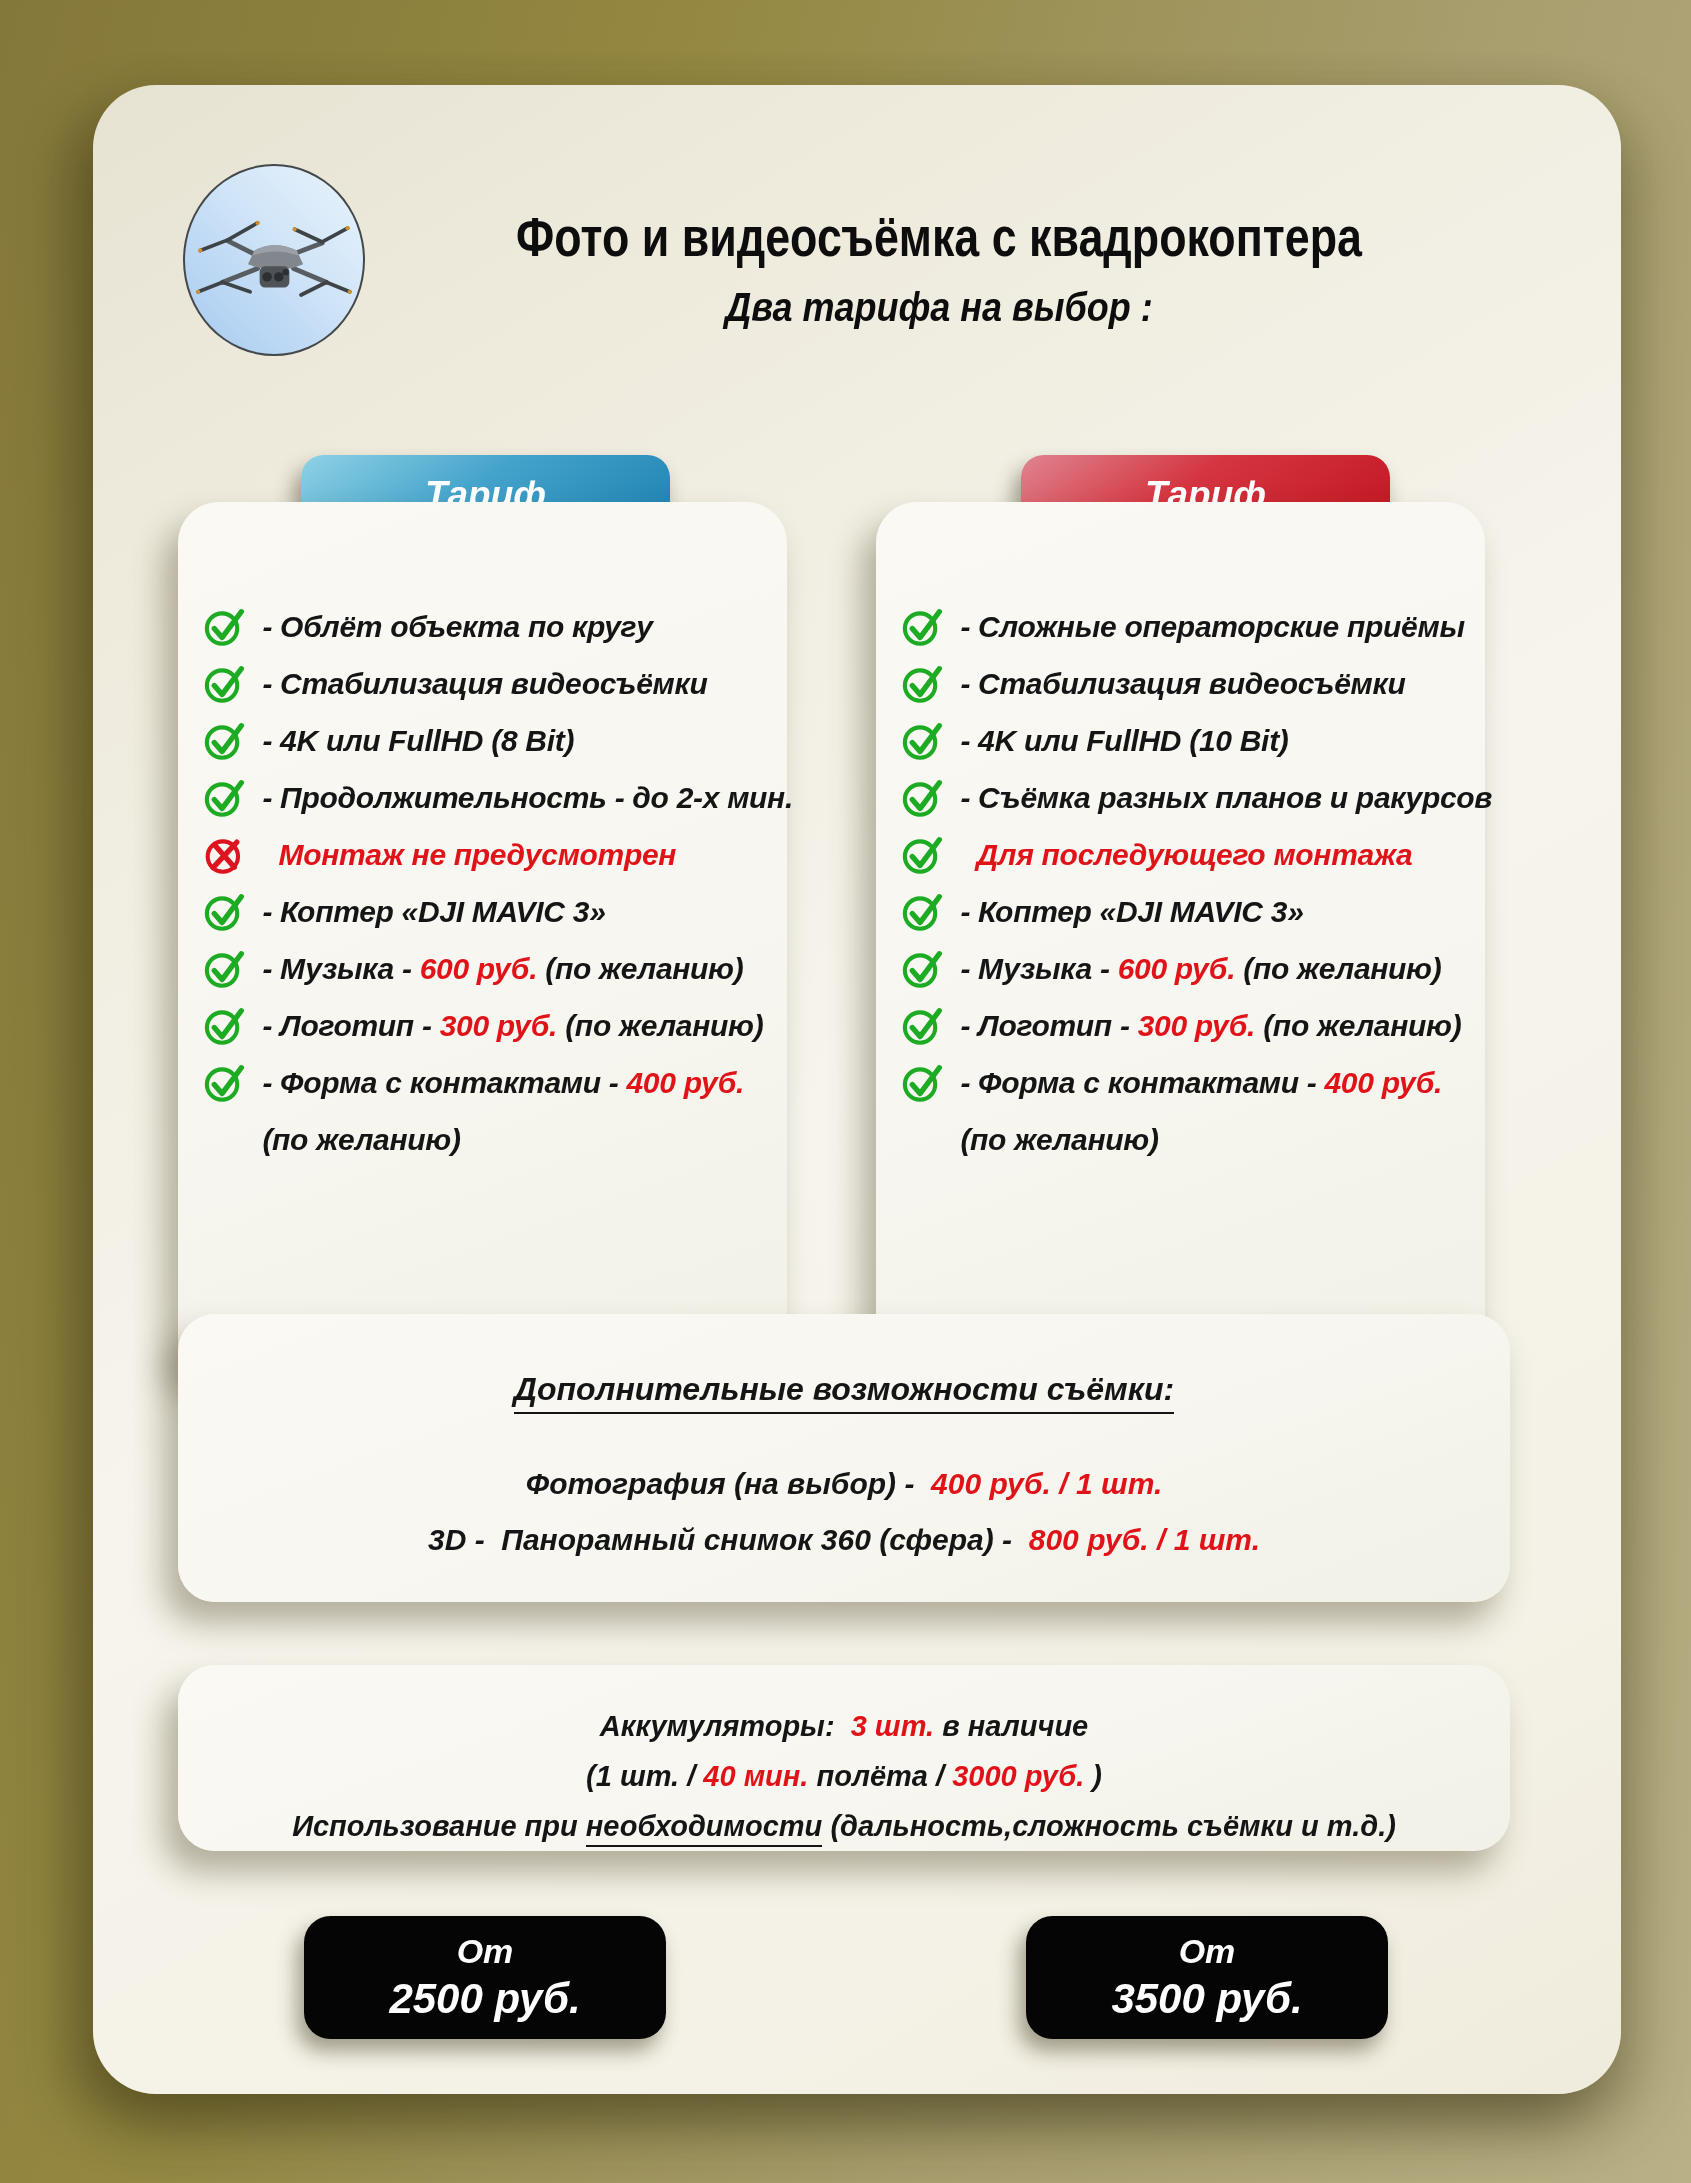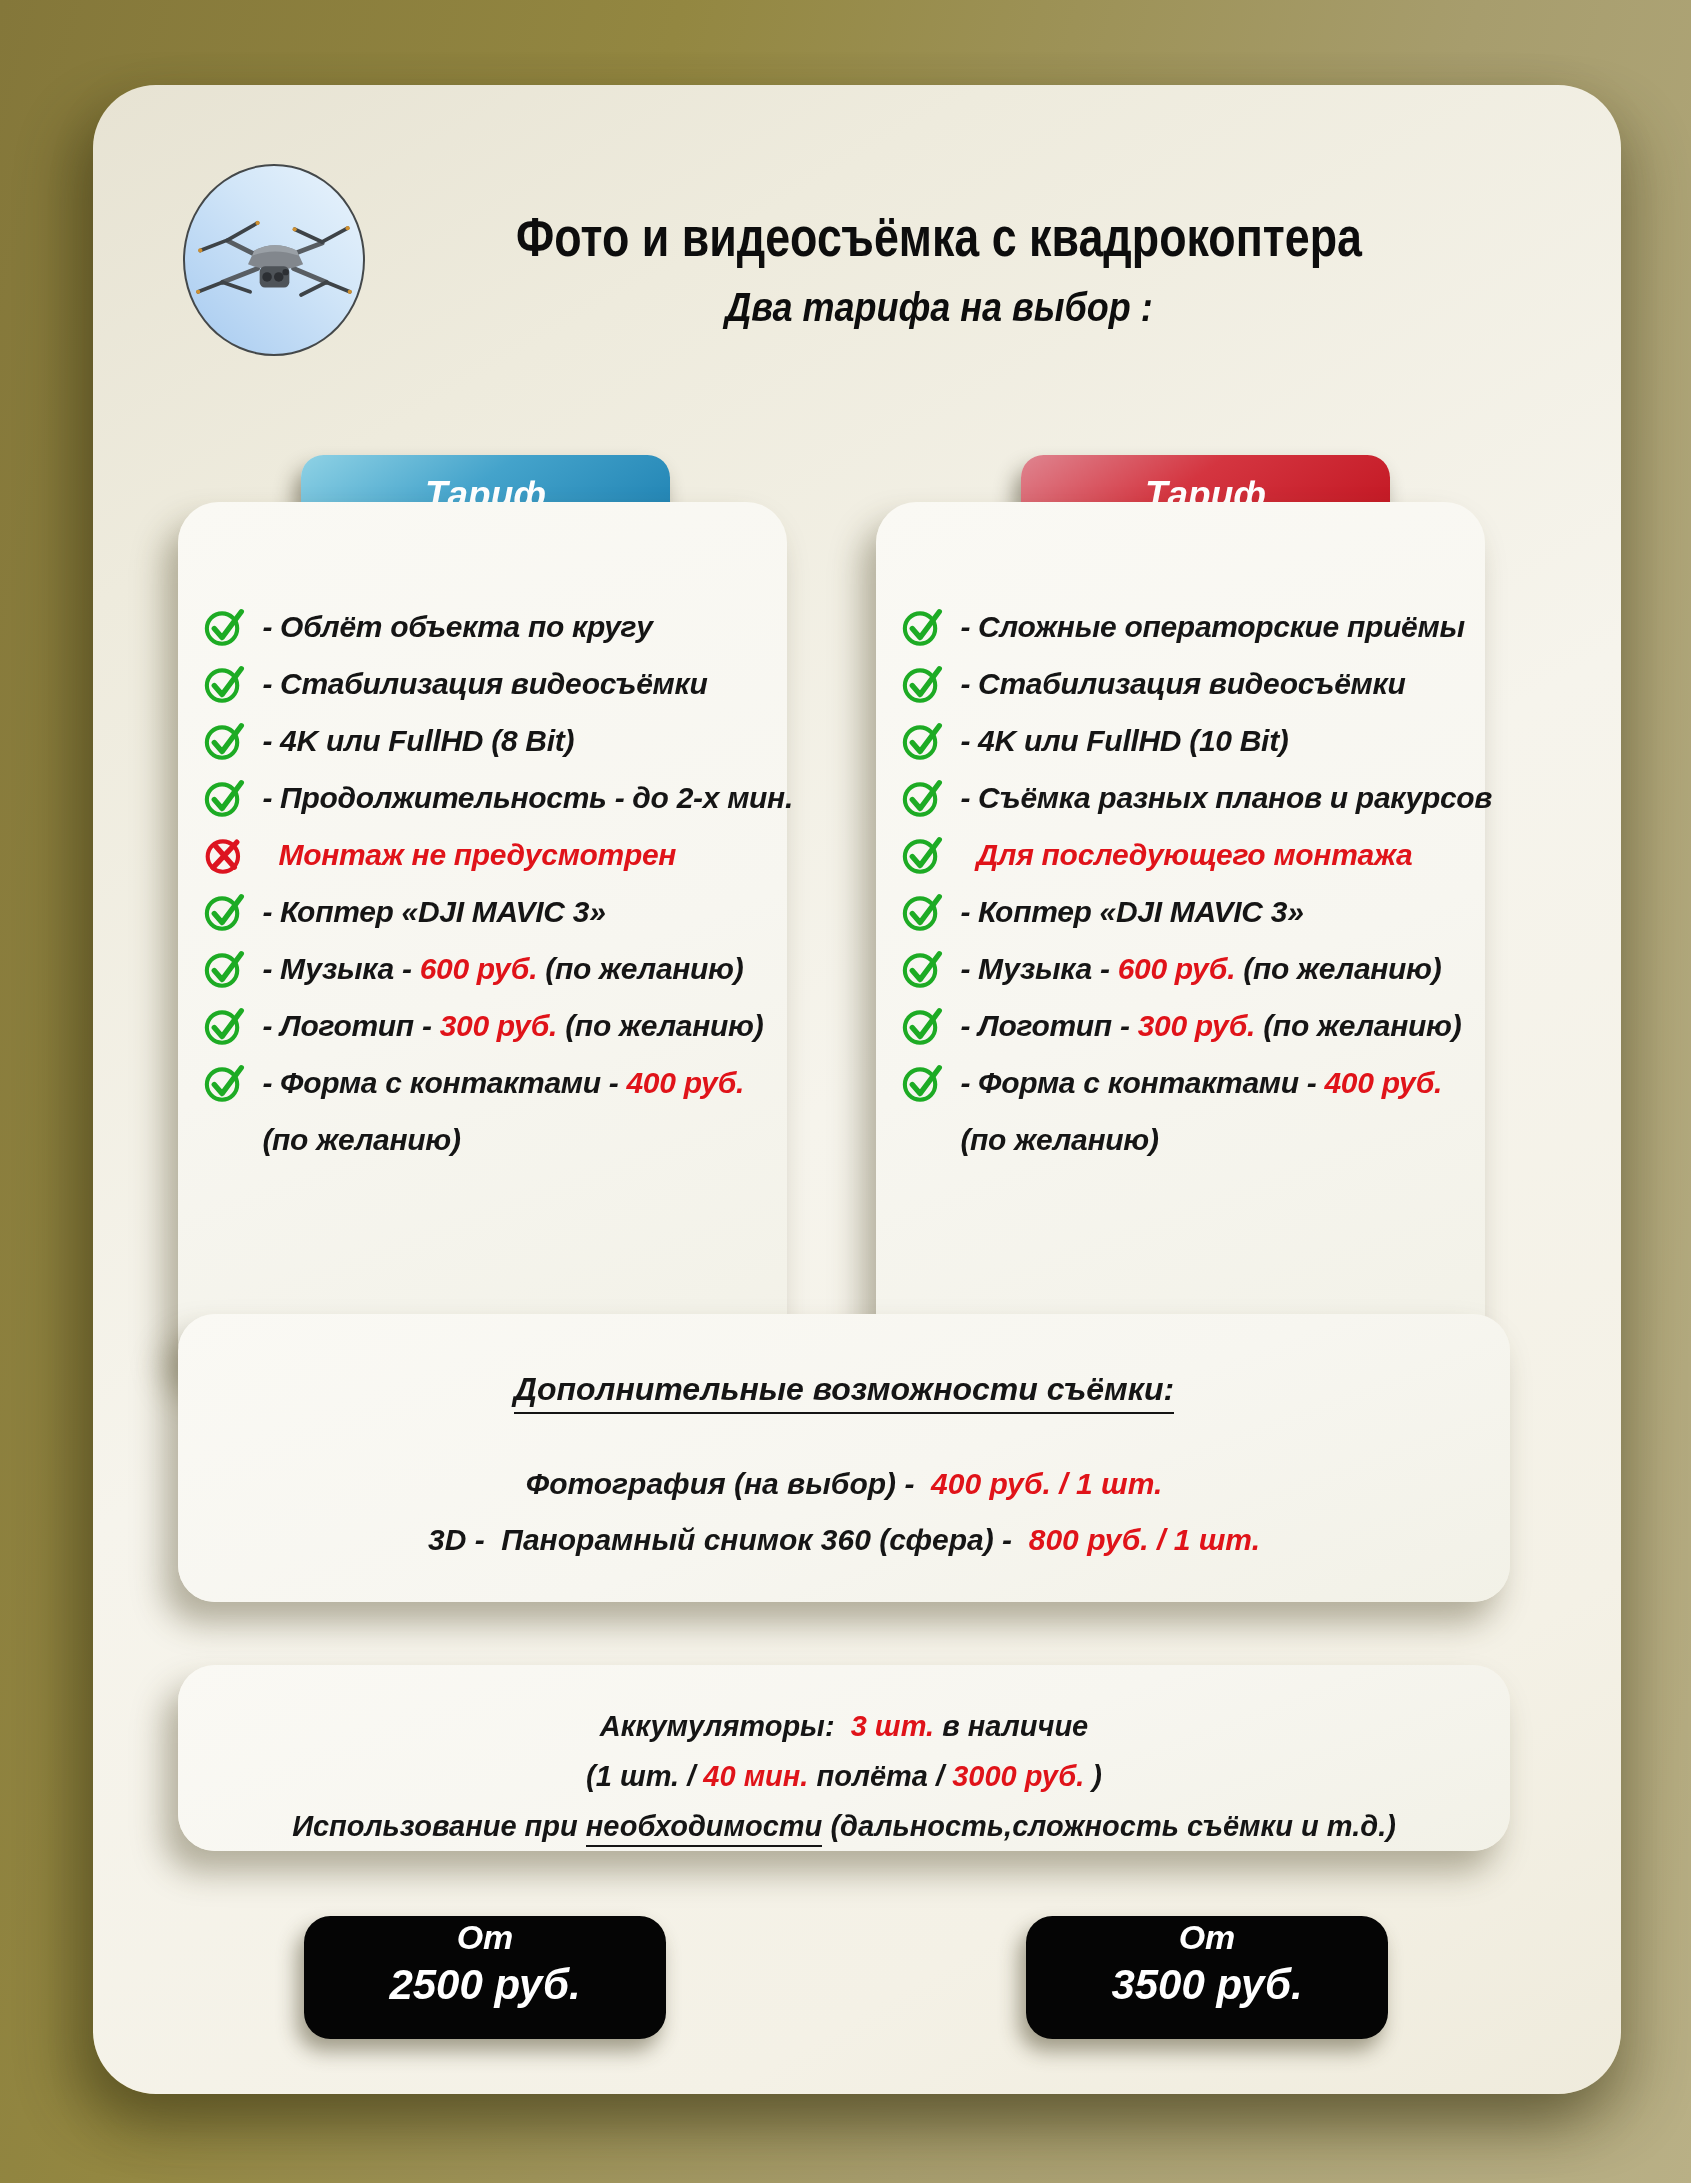--- a/index.html
+++ b/index.html
@@ -42,21 +42,21 @@
     box-shadow:-13.2px 21px 32px rgba(70,63,28,.38);color:#151515;}
   .extras-card{top:1314px;height:288px;}
   .battery-card{top:1665px;height:186px;}
   .extras-title{margin-top:57px;text-align:center;font-size:32px;font-weight:bold;font-style:italic;}
   .extras-title span{border-bottom:2.6px solid #141414;padding-bottom:5.3px;}
   .extras-lines{margin-top:48px;}
   .center-line{text-align:center;font-size:30px;font-weight:bold;font-style:italic;line-height:56px;white-space:pre;}
   .battery-lines{padding-top:36px;}
   .battery-lines .center-line{font-size:29px;line-height:50px;}
   .price{position:absolute;top:1916px;width:362px;height:123px;border-radius:26.4px;background:var(--badge);
-    color:#fff;display:flex;flex-direction:column;align-items:center;
+    color:#fff;display:flex;flex-direction:column;align-items:center;justify-content:center;
     font-style:italic;font-weight:bold;text-align:center;box-shadow:-6.6px 12px 20px rgba(60,54,24,.45);}
   .price-std{left:304px;}
   .price-ext{left:1026px;}
   .price .p1{font-size:34px;line-height:1.25;}
   .price .p2{font-size:42px;line-height:1.25;}
 </style>
 </head>
 <body>
 
 <div class="page">

